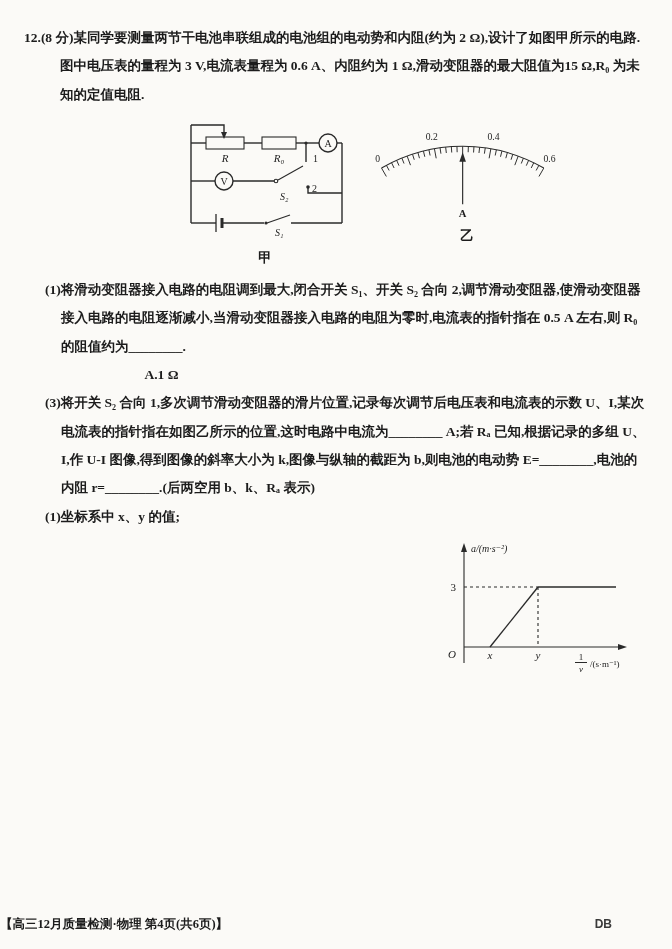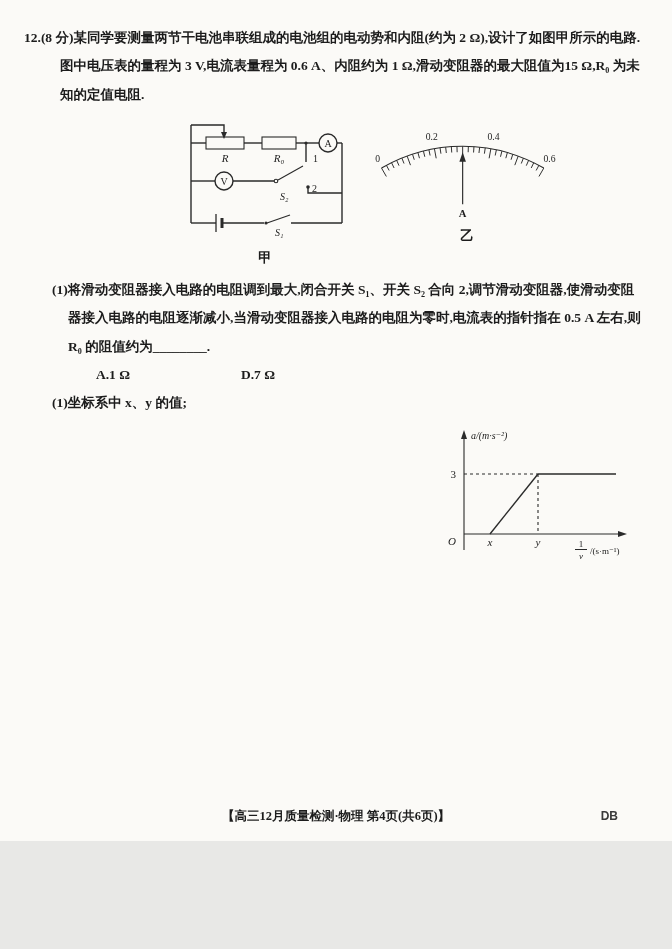--- a/index.html
+++ b/index.html
@@ -1,54 +1,54 @@
 <!DOCTYPE html>
 <html><head>
 <meta charset="utf-8">
 <style>
   html,body { margin:0; padding:0; background:#e8e8e6; }
   .page {
     position: relative;
-    width: 672px; height: 841px;
+    width: 672px; height: 949px;
     margin: 0 auto;
     background: #fbfaf7;
     color: #1c1c1c;
     font-family: "Liberation Serif", "DejaVu Serif", serif;
     font-size: 13.5px;
     line-height: 2.1;
     box-sizing: border-box;
     padding: 24px 26px 12px 24px;
     overflow: hidden;
   }
   p { margin: 0; }
   .stem { padding-left: 36px; text-indent: -36px; font-weight: 600; }
-  .parts { margin-left: 28px; }
+  .parts { margin-left: 21px; }
   .part { padding-left: 16px; text-indent: -16px; font-weight: 600; }
   .figure-row {
     display: flex; align-items: flex-start; gap: 14px;
     margin: 6px 0 8px 152px;
   }
   .figure { display: flex; flex-direction: column; align-items: center; }
   .figure .caption { line-height: 1.4; margin-top: 2px; font-weight: 600; }
-  .options { display: flex; margin-left: 44px; font-weight: 600; }
+  .options { display: flex; margin-left: 44px; font-weight: 600; text-align: center; }
   .options span { width: 145px; }
   .graph-row { display: flex; justify-content: flex-end; padding-right: 12px; margin-top: 4px; }
   svg { display: block; }
   svg text { font-family: "Liberation Serif", "DejaVu Serif", serif; fill: #1c1c1c; }
   .var { font-style: italic; }
   .wire { stroke: #2a2a2a; stroke-width: 1.4; fill: none; }
   .wire-thin { stroke: #2a2a2a; stroke-width: 1.1; fill: none; }
   .dashed { stroke: #2a2a2a; stroke-width: 1.1; fill: none; stroke-dasharray: 3 3; }
   .fill-dark { fill: #2a2a2a; }
   .footer {
     position: absolute; left: 0; right: 0; bottom: 16px;
-    text-align: center; font-weight: 700; font-size: 12.5px; line-height: 1.4;
+    font-weight: 700; font-size: 12.5px; line-height: 1.4;
   }
   .footer .code {
-    position: absolute; right: 54px; top: 0; font-weight: 600; color: #3a3a3a;
+    position: absolute; right: 60px; top: 0; font-weight: 600; color: #3a3a3a;
     font-family: "Liberation Sans", sans-serif; font-size: 12px;
   }
   #dial-ticks line { stroke: #2a2a2a; stroke-width: 1; }
 </style>
 </head>
 <body>
 
 <div class="page">
 
   <section>
@@ -152,22 +152,22 @@
           <text x="98" y="105" font-size="11" text-anchor="middle" font-weight="bold">A</text>
         </svg>
         <div class="caption">乙</div>
       </div>
     </div>
 
     <div class="parts">
       <p class="part">(1)将滑动变阻器接入电路的电阻调到最大,闭合开关 S₁、开关 S₂ 合向 2,调节滑动变阻器,使滑动变阻器接入电路的电阻逐渐减小,当滑动变阻器接入电路的电阻为零时,电流表的指针指在 0.5 A 左右,则 R₀ 的阻值约为________.</p>
       <div class="options">
         <span>A.1 Ω</span>
-        <span>D.7 Ω</span>
       </div>
+      <p class="part">(3)将开关 S₂ 合向 1,多次调节滑动变阻器的滑片位置,记录每次调节后电压表和电流表的示数 U、I,某次电流表的指针指在如图乙所示的位置,这时电路中电流为________ A;若 Rₐ 已知,根据记录的多组 U、I,作 U-I 图像,得到图像的斜率大小为 k,图像与纵轴的截距为 b,则电池的电动势 E=________,电池的内阻 r=________.(后两空用 b、k、Rₐ 表示)</p>
     </div>
   </section>
 
   <section>
     <div class="parts">
       <p class="part">(1)坐标系中 x、y 的值;</p>
     </div>
 
     <div class="graph-row">
       <svg width="200" height="140" viewBox="0 0 200 140">

